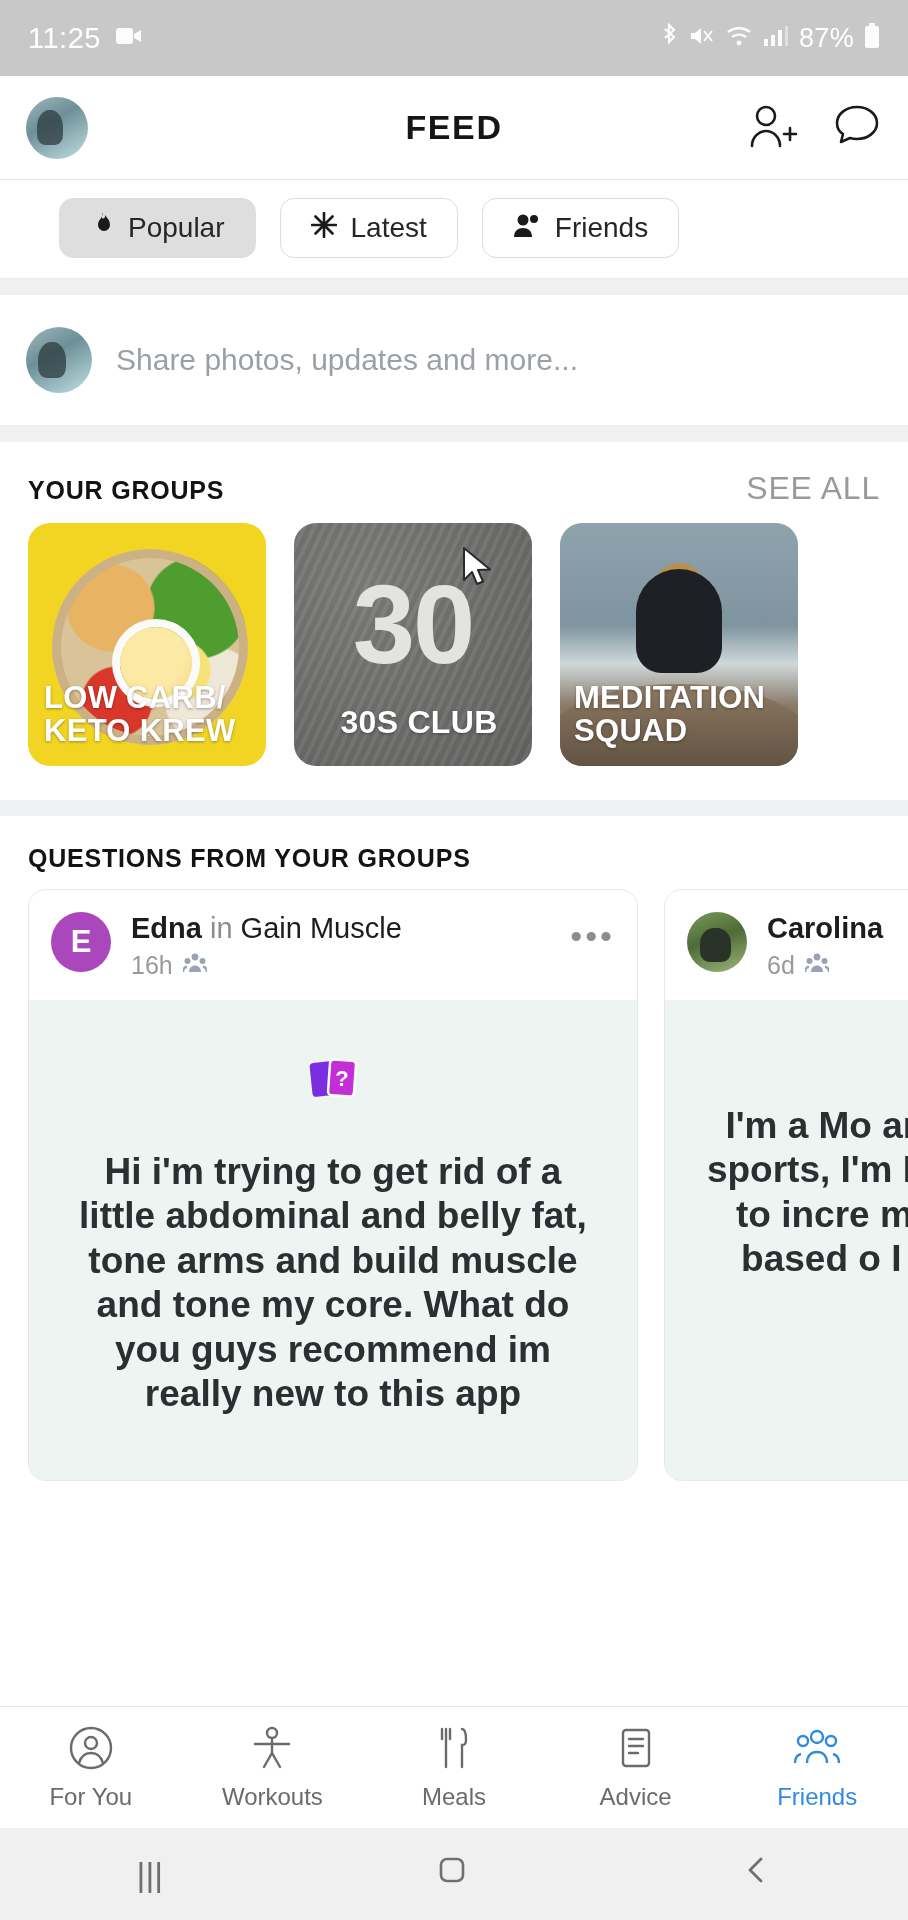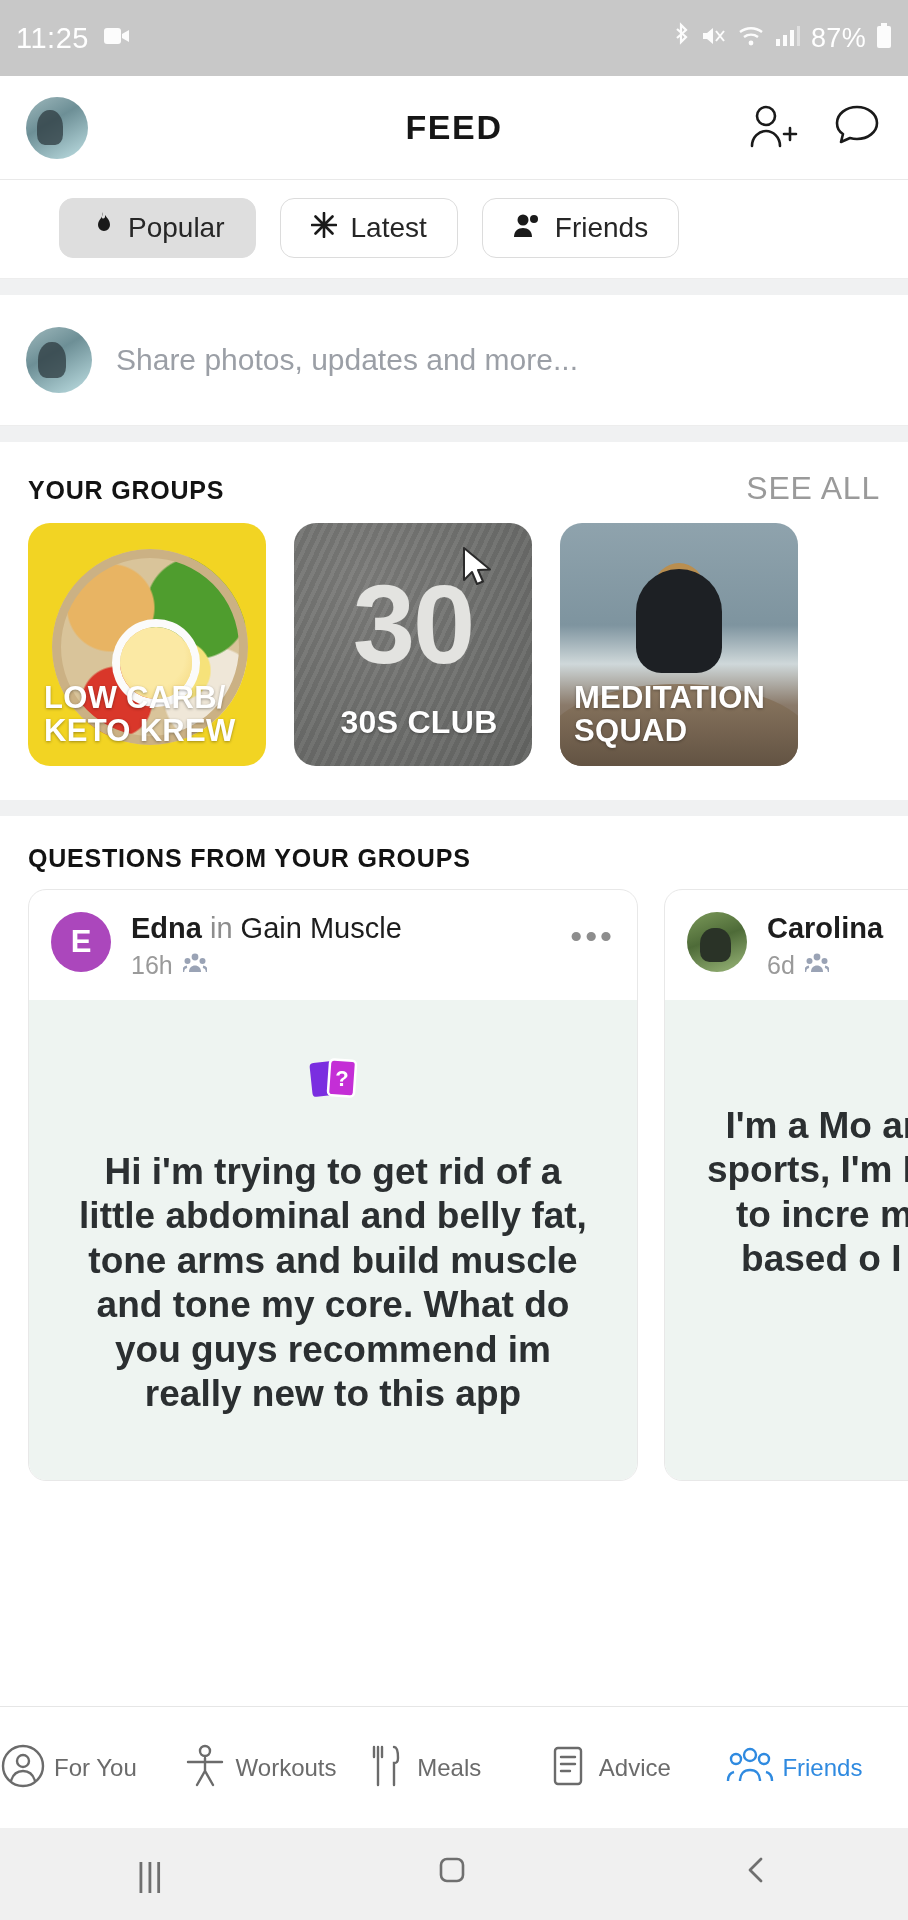--- a/index.html
+++ b/index.html
@@ -7,21 +7,21 @@
     width: 908px; height: 1920px;
     font-family: "Liberation Sans", sans-serif;
     background: #ffffff;
     overflow: hidden;
   }
   .phone { position: relative; width: 908px; height: 1920px; background: #fff; }
 
   
   .statusbar {
     height: 76px; background: #c8c8c8; display: flex; align-items: center;
-    padding: 0 16px; color: #ffffff;
+    padding: 0 28px; color: #ffffff;
   }
   .sb-left { display: flex; align-items: center; gap: 14px; }
   .sb-time { font-size: 29px; letter-spacing: .5px; }
   .sb-right { margin-left: auto; display: flex; align-items: center; gap: 10px; }
   .sb-ico { display: inline-block; opacity: .95; }
   .sb-batt-txt { font-size: 27px; letter-spacing: .3px; }
 
   
   .appbar {
     height: 104px; background: #fff; display: flex; align-items: center;
@@ -136,21 +136,21 @@
   .qbody { background:#eef4f1; padding: 44px 36px 0 36px; min-height: 480px; }
   .qicon { display:flex; justify-content:center; margin-bottom: 34px; }
   .qtext { text-align:center; font-size: 37px; font-weight: 700; line-height: 1.2; color:#2b2f31; }
   .qcard.second .qtext { font-size: 37px; }
 
   
   .botnav {
     position:absolute; left:0; right:0; bottom: 92px; height: 122px; background:#fff;
     border-top: 1px solid #e6e6e6; display:flex; align-items:center;
   }
-  .nav-item { flex:1; display:flex; flex-direction:row; align-items:center; gap: 8px; color:#6b6b6b;}
+  .nav-item { flex:1; display:flex; flex-direction:column; align-items:center; gap: 8px; color:#6b6b6b;}
   .nav-item.active { color:#2f8ae0; }
   .nav-label { font-size: 24px; }
   .sysnav {
     position:absolute; left:0; right:0; bottom:0; height: 92px; background:#f0f0f0;
     display:flex; align-items:center; justify-content:space-around; color:#6f6f6f;
   }
   .sys-btn { font-size: 34px; }
 
   
   .cursor { position:absolute; left: 462px; top: 546px; z-index: 50; }

